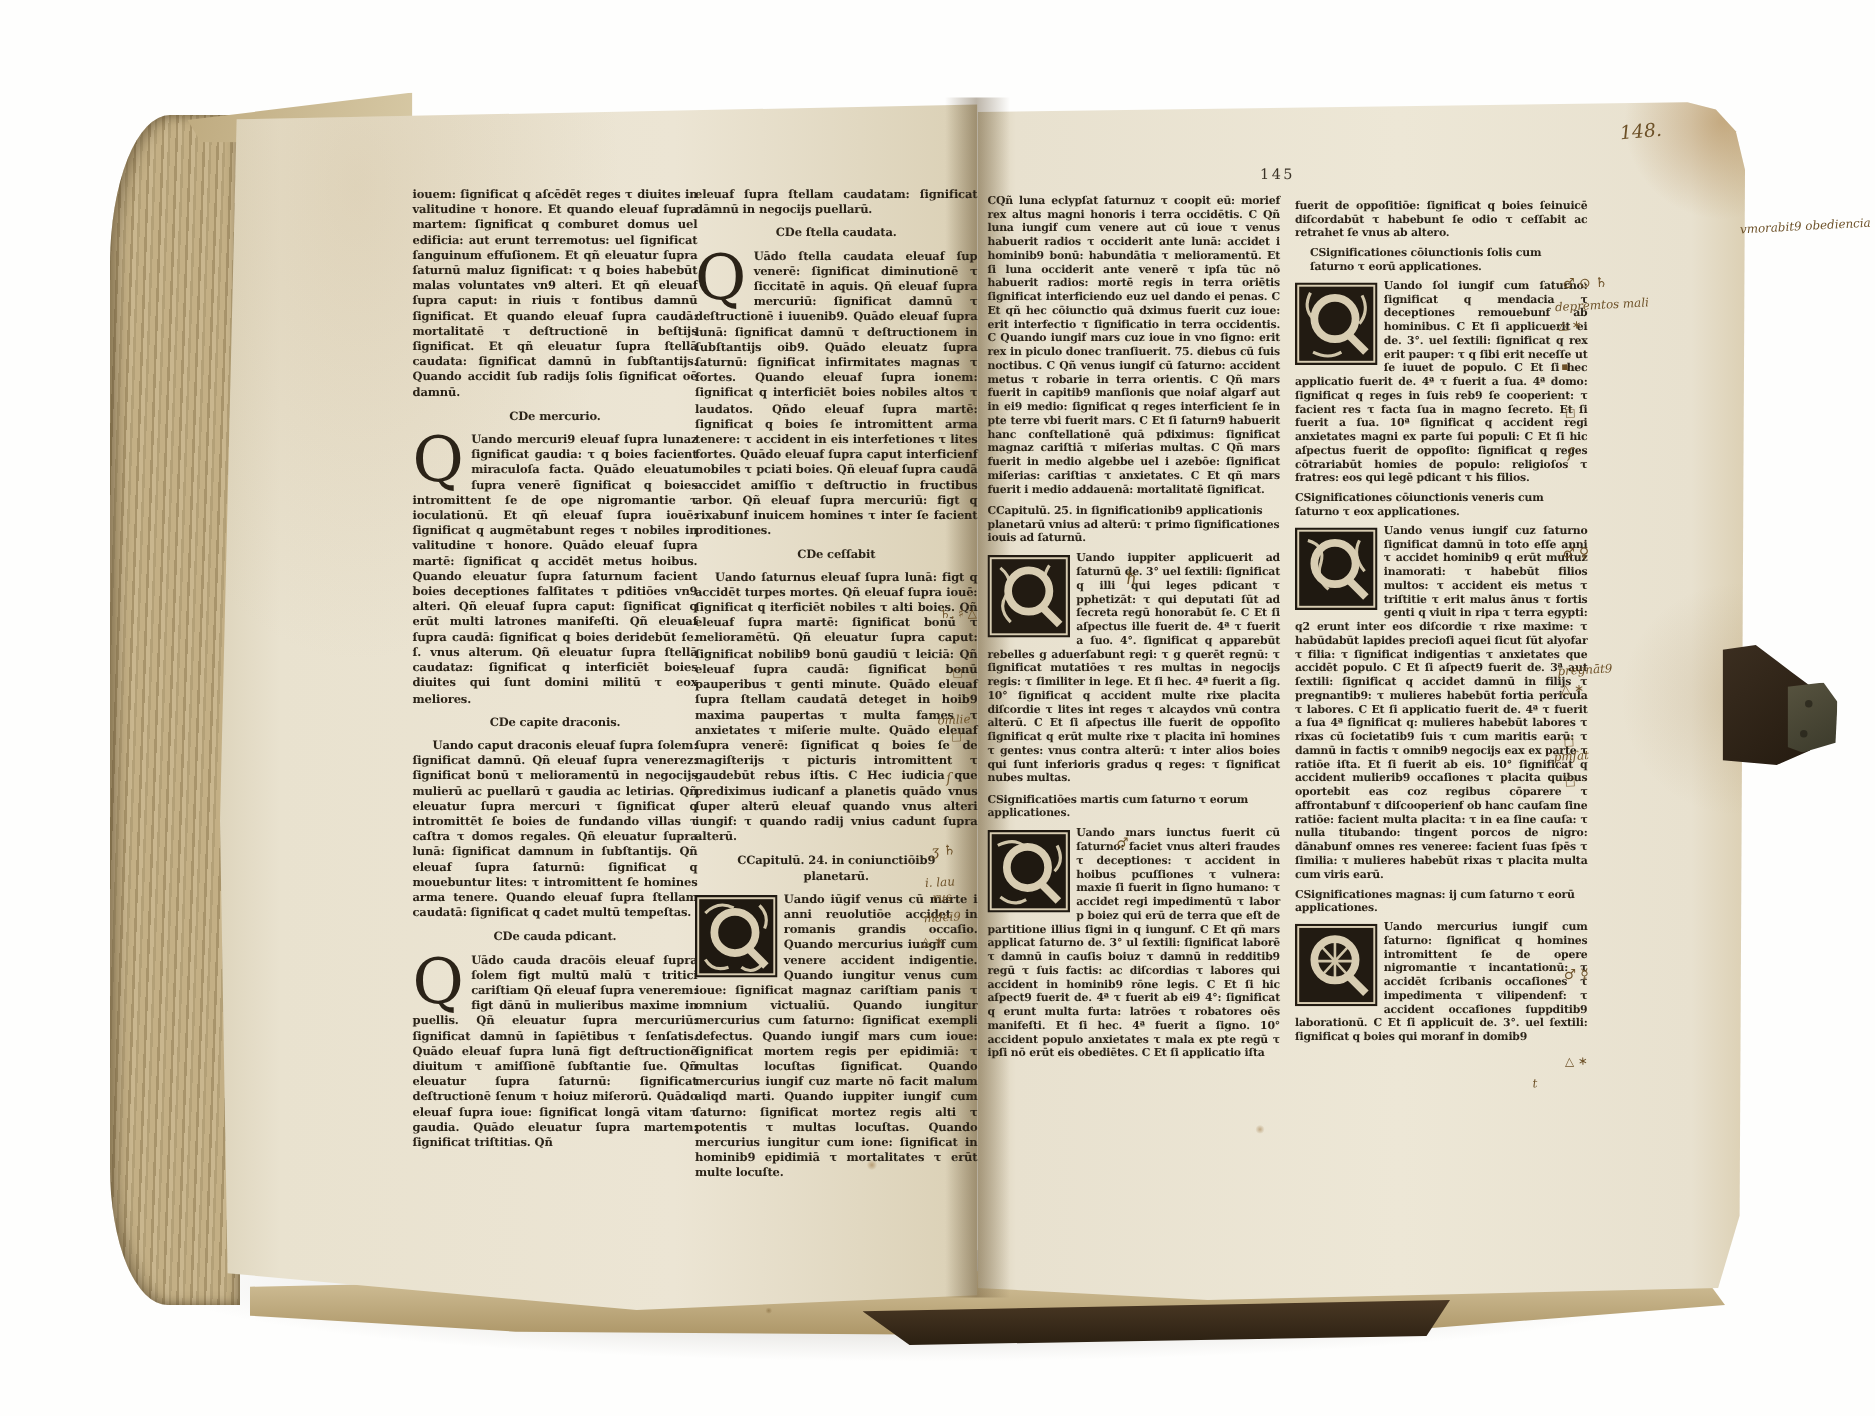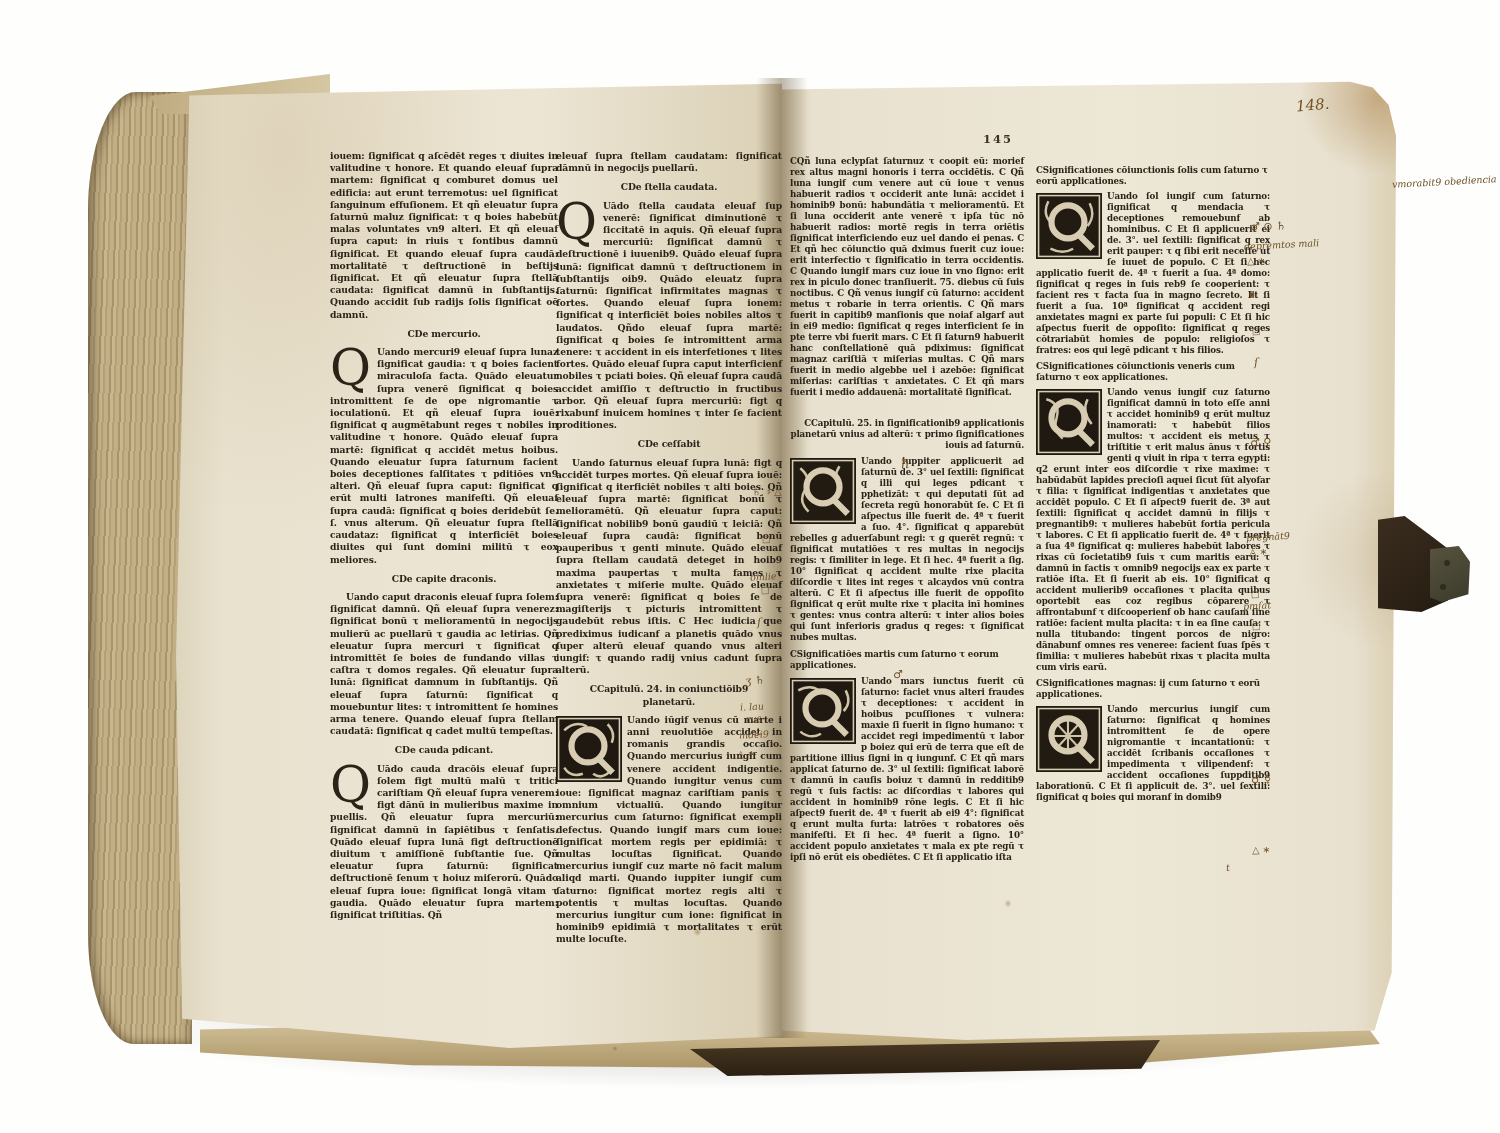--- a/index.html
+++ b/index.html
@@ -53,21 +53,21 @@
   
   .col{position:absolute;color:#2b2318;text-align:justify;}
   .lp-col{font-size:9.2px;line-height:12.2px;font-weight:700;letter-spacing:-.1px;}
   .rp-col{font-size:8.7px;line-height:11px;font-weight:700;letter-spacing:-.15px;}
   .para{margin:0 0 2px;}
   .para.indent{text-indent:16px;}
   .chead{margin:7px 8px 6px;text-align:center;font-weight:700;font-size:inherit;}
   .init-plain{float:left;font-size:50px;line-height:38px;padding:3px 6px 0 0;font-weight:400;color:#2b2318;}
   .init-wood{float:left;margin:2px 5px 1px 0;line-height:0;}
 
-  .folio-print{position:absolute;left:983px;top:132px;font-size:11.5px;font-weight:700;
+  .folio-print{position:absolute;left:1008px;top:132px;font-size:11.5px;font-weight:400;
                letter-spacing:2px;color:#3a3226;}
 
   
   .hw{position:absolute;font-family:"DejaVu Serif",serif;font-style:italic;color:#6d5128;
       font-size:11px;transform:rotate(-3deg);white-space:nowrap;}
   .hw.lg{font-size:15px;transform:rotate(-5deg);}
   .hw.sm{font-size:9.5px;}
   .sym{position:absolute;font-family:"DejaVu Sans",sans-serif;color:#6d5128;font-size:11px;
       white-space:nowrap;transform:rotate(-2deg);}
   .sym.sm{font-size:9.5px;}
@@ -123,42 +123,43 @@
             <rect width="64" height="64" fill="#1f1911"></rect>
             <rect x="2.5" y="2.5" width="59" height="59" fill="none" stroke="#d8cdb2" stroke-width="1.5"></rect>
             <path d="M8 14 Q18 4 30 10 M50 8 Q58 16 54 26 M8 50 Q14 60 26 56 M52 54 Q44 62 36 56" fill="none" stroke="#cfc4a8" stroke-width="2.4"></path>
             <circle cx="31" cy="29" r="16" fill="none" stroke="#d8cdb2" stroke-width="6"></circle>
             <path d="M40 40 L55 55" stroke="#d8cdb2" stroke-width="6"></path>
           </svg></span><span>Uando iūgif venus cū marte i anni reuolutiōe accidet in romanis grandis occaſio. Quando mercurius iungif cum venere accident indigentie. Quando iungitur venus cum ioue: ſignificat magnaz cariſtiam panis τ omnium victualiū. Quando iungitur mercurius cum ſaturno: ſignificat exempli defectus. Quando iungif mars cum ioue: ſignificat mortem regis per epidimiā: τ multas locuſtas ſignificat. Quando mercurius iungif cuz marte nō facit malum aliqd marti. Quando iuppiter iungif cum ſaturno: ſignificat mortez regis alti τ potentis τ multas locuſtas. Quando mercurius iungitur cum ione: ſignificat in hominib9 epidimiā τ mortalitates τ erūt multe locuſte.</span></p>
   </div>
 
   <div class="col rp-col" style="left:790px;top:156px;width:234px;">
     <p class="para">CQñ luna eclypſat ſaturnuz τ coopit eū: morief rex altus magni honoris i terra occidētis. C Qñ luna iungif cum venere aut cū ioue τ venus habuerit radios τ occiderit ante lunā: accidet i hominib9 bonū: habundātia τ melioramentū. Et ſi luna occiderit ante venerē τ ipſa tūc nō habuerit radios: mortē regis in terra oriētis ſignificat interficiendo euz uel dando ei penas. C Et qñ hec cōiunctio quā dximus fuerit cuz ioue: erit interfectio τ ſignificatio in terra occidentis. C Quando iungif mars cuz ioue in vno ſigno: erit rex in piculo donec tranſiuerit. 75. diebus cū ſuis noctibus. C Qñ venus iungif cū ſaturno: accident metus τ robarie in terra orientis. C Qñ mars fuerit in capitib9 manſionis que noiaf algarf aut in ei9 medio: ſignificat q reges interficient ſe in pte terre vbi fuerit mars. C Et ſi ſaturn9 habuerit hanc conſtellationē quā pdiximus: ſignificat magnaz cariſtiā τ miſerias multas. C Qñ mars fuerit in medio algebbe uel i azebōe: ſignificat miſerias: cariſtias τ anxietates. C Et qñ mars fuerit i medio addauenā: mortalitatē ſignificat.</p>
-    <h3 class="chead" style="text-align:right;margin:20px 0 5px;">CCapitulū. 25. in ſignificationib9 applicationis planetarū vnius ad alterū: τ primo ſignificationes iouis ad ſaturnū.</h3>
+    <h3 class="chead" style="text-align:left;margin:6px 0 5px;">CCapitulū. 25. in ſignificationib9 applicationis planetarū vnius ad alterū: τ primo ſignificationes iouis ad ſaturnū.</h3>
     <p class="para">
       <span class="init-wood"><svg viewBox="0 0 64 64" width="66" height="66">
             <rect width="64" height="64" fill="#221b12"></rect>
             <rect x="2.5" y="2.5" width="59" height="59" fill="none" stroke="#d8cdb2" stroke-width="1.5"></rect>
             <path d="M10 10 Q22 20 14 32 Q8 42 18 52 M48 8 Q40 20 50 30" fill="none" stroke="#cfc4a8" stroke-width="2.4"></path>
             <circle cx="32" cy="28" r="16" fill="none" stroke="#d8cdb2" stroke-width="6"></circle>
             <path d="M41 39 L56 54" stroke="#d8cdb2" stroke-width="6"></path>
           </svg></span><span>Uando iuppiter applicuerit ad ſaturnū de. 3° uel ſextili: ſignificat q illi qui leges pdicant τ pphetizāt: τ qui deputati ſūt ad ſecreta regū honorabūt ſe. C Et ſi aſpectus ille fuerit de. 4ª τ fuerit a ſuo. 4°. ſignificat q apparebūt rebelles g aduerſabunt regi: τ g querēt regnū: τ ſignificat mutatiōes τ res multas in negocijs regis: τ ſimiliter in lege. Et ſi hec. 4ª fuerit a ſig. 10° ſignificat q accident multe rixe placita diſcordie τ lites int reges τ alcaydos vnū contra alterū. C Et ſi aſpectus ille fuerit de oppoſito ſignificat q erūt multe rixe τ placita inī homines τ gentes: vnus contra alterū: τ inter alios boies qui ſunt inferioris gradus q reges: τ ſignificat nubes multas.</span></p>
     <h3 class="chead" style="text-align:left;margin:6px 0 5px;">CSignificatiōes martis cum ſaturno τ eorum applicationes.</h3>
     <p class="para">
       <span class="init-wood"><svg viewBox="0 0 64 64" width="66" height="66">
             <rect width="64" height="64" fill="#1f1911"></rect>
             <rect x="2.5" y="2.5" width="59" height="59" fill="none" stroke="#d8cdb2" stroke-width="1.5"></rect>
             <path d="M8 12 Q20 6 28 12 M54 12 Q60 24 52 32 M10 52 Q20 60 30 54" fill="none" stroke="#cfc4a8" stroke-width="2.4"></path>
             <circle cx="31" cy="29" r="16" fill="none" stroke="#d8cdb2" stroke-width="6"></circle>
             <path d="M40 40 L55 55" stroke="#d8cdb2" stroke-width="6"></path>
           </svg></span><span>Uando mars iunctus fuerit cū ſaturno: faciet vnus alteri fraudes τ deceptiones: τ accident in hoibus pcuſſiones τ vulnera: maxie ſi fuerit in ſigno humano: τ accidet regi impedimentū τ labor p boiez qui erū de terra que eſt de partitione illius ſigni in q iungunf. C Et qñ mars applicat ſaturno de. 3° ul ſextili: ſignificat laborē τ damnū in cauſis boiuz τ damnū in redditib9 regū τ ſuis factis: ac diſcordias τ labores qui accident in hominib9 rōne legis. C Et ſi hic aſpect9 fuerit de. 4ª τ fuerit ab ei9 4°: ſignificat q erunt multa furta: latrōes τ robatores oēs manifeſti. Et ſi hec. 4ª fuerit a ſigno. 10° accident populo anxietates τ mala ex pte regū τ ipſi nō erūt eis obediētes. C Et ſi applicatio iſta</span></p>
   </div>
 
   <div class="col rp-col" style="left:1036px;top:160px;width:234px;">
-    <h3 class="chead" style="text-align:left;margin:5px 0 4px;">CSignificationes cōiunctionis ſolis cum ſaturno τ eorū applicationes.</h3>
+    <p class="para">fuerit de oppoſitiōe: ſignificat q boies ſeinuicē diſcordabūt τ habebunt ſe odio τ ceſſabit ac retrahet ſe vnus ab altero.</p>
+    <h3 class="chead" style="text-align:left;margin:5px 12px 4px;">CSignificationes cōiunctionis ſolis cum ſaturno τ eorū applicationes.</h3>
     <p class="para">
       <span class="init-wood"><svg viewBox="0 0 64 64" width="66" height="66">
             <rect width="64" height="64" fill="#221b12"></rect>
             <rect x="2.5" y="2.5" width="59" height="59" fill="none" stroke="#d8cdb2" stroke-width="1.5"></rect>
             <path d="M12 8 Q6 20 14 28 M52 10 Q58 22 50 32 M14 54 Q26 60 36 54" fill="none" stroke="#cfc4a8" stroke-width="2.4"></path>
             <circle cx="31" cy="28" r="16" fill="none" stroke="#d8cdb2" stroke-width="6"></circle>
             <path d="M40 39 L55 54" stroke="#d8cdb2" stroke-width="6"></path>
           </svg></span><span>Uando ſol iungif cum ſaturno: ſignificat q mendacia τ deceptiones remouebunf ab hominibus. C Et ſi applicuerit ei de. 3°. uel ſextili: ſignificat q rex erit pauper: τ q ſibi erit neceſſe ut ſe iuuet de populo. C Et ſi hec applicatio fuerit de. 4ª τ fuerit a ſua. 4ª domo: ſignificat q reges in ſuis reb9 ſe cooperient: τ facient res τ facta ſua in magno ſecreto. Et ſi fuerit a ſua. 10ª ſignificat q accident regi anxietates magni ex parte ſui populi: C Et ſi hic aſpectus fuerit de oppoſito: ſignificat q reges cōtrariabūt homies de populo: religioſos τ fratres: eos qui legē pdicant τ his filios.</span></p>
     <h3 class="chead" style="text-align:left;margin:5px 0 4px;">CSignificationes cōiunctionis veneris cum ſaturno τ eox applicationes.</h3>
     <p class="para">

